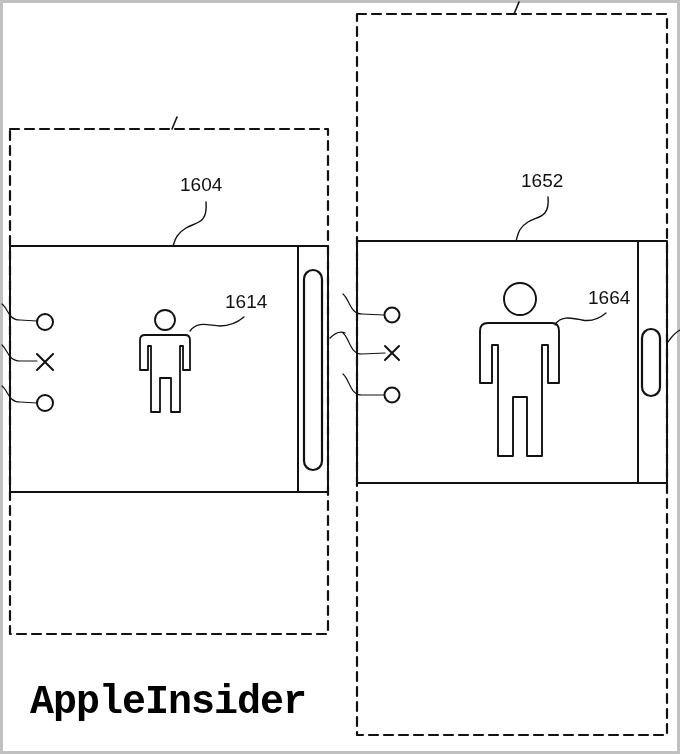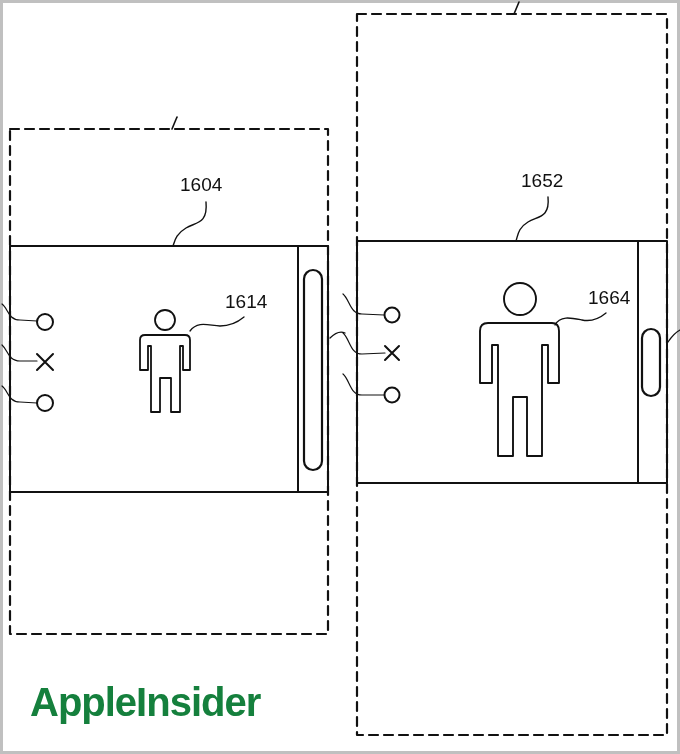--- a/index.html
+++ b/index.html
@@ -2,22 +2,22 @@
 <html><head>
 <meta charset="utf-8">
 <style>
   html, body { margin: 0; padding: 0; background: #ffffff; }
   body { width: 680px; height: 754px; position: relative; overflow: hidden;
          font-family: "Liberation Sans", sans-serif; }
   .frame { position: absolute; left: 0; top: 0; width: 674px; height: 748px;
            border: 3px solid #c0c0c0; background: #ffffff; }
   svg.drawing { position: absolute; left: 0; top: 0; }
   .ref-label { font-family: "Liberation Sans", sans-serif; font-size: 19px; fill: #111; }
-  .watermark { position: absolute; left: 30px; top: 680px; font-family: Liberation Sans, sans-serif;
-               font-weight: bold; font-size: 40px; color: #15803d; letter-spacing: -1px; }
+  .watermark { position: absolute; left: 30px; top: 680px; font-family: Liberation Mono, monospace;
+               font-weight: bold; font-size: 40px; color: #000000; letter-spacing: -1px; }
 </style>
 </head>
 <body>
 
 <div class="frame"></div>
 
 <svg class="drawing" width="680" height="754" viewBox="0 0 680 754">
   <g fill="none" stroke="#111" stroke-linecap="round" stroke-linejoin="round">
 
     <g>

